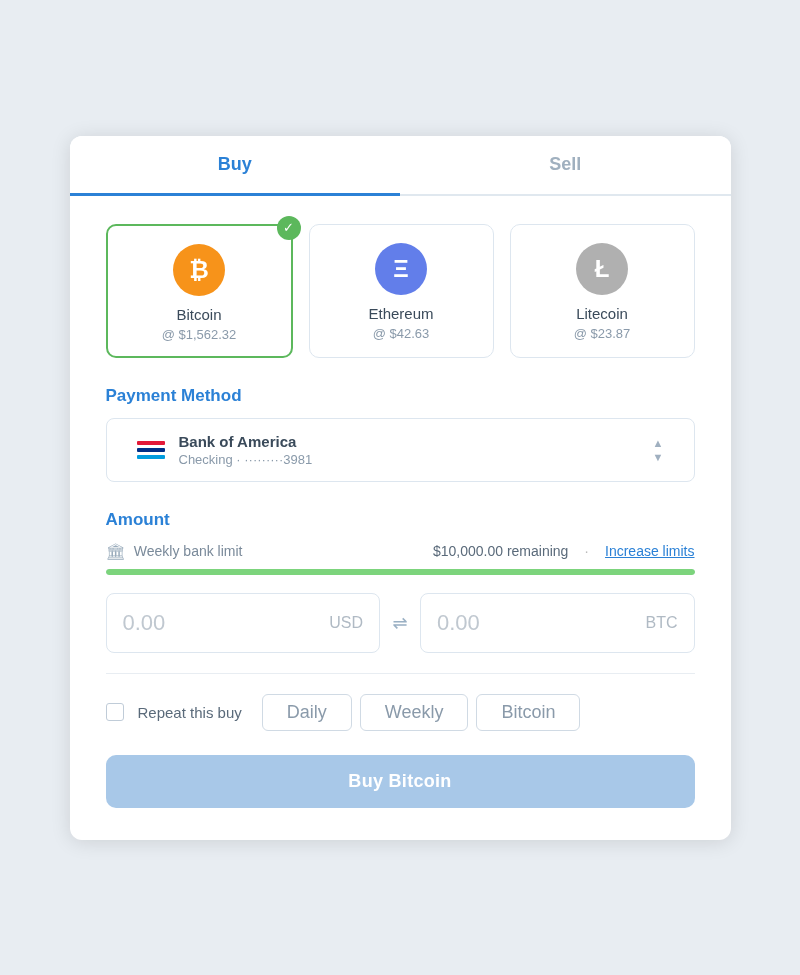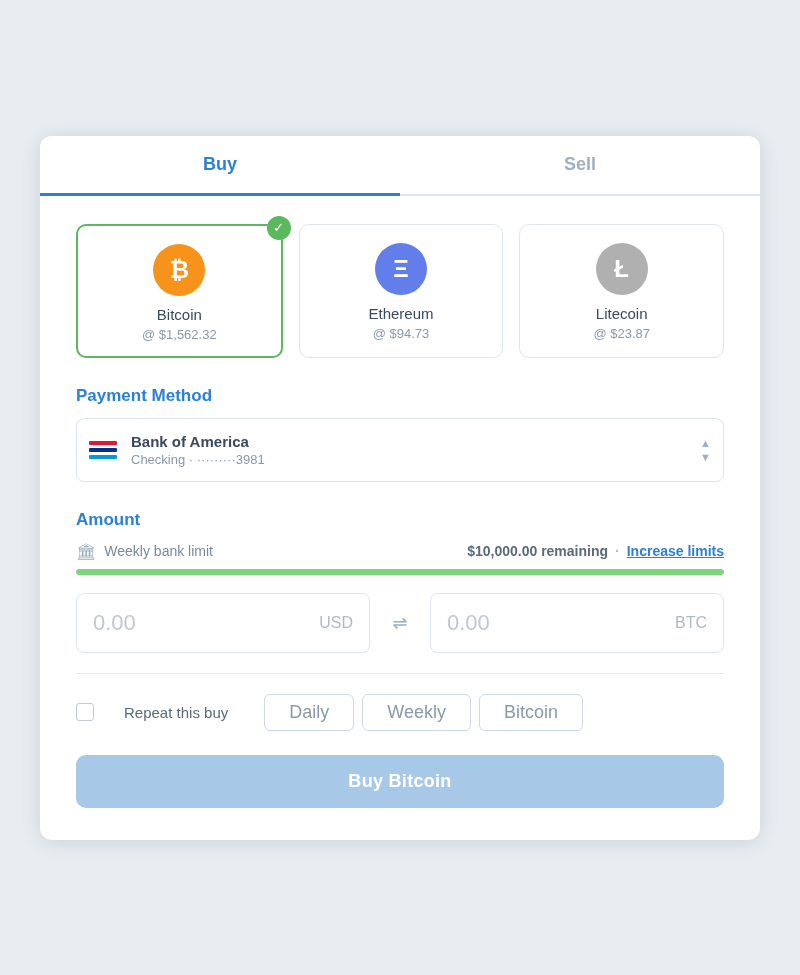--- a/index.html
+++ b/index.html
@@ -8,21 +8,21 @@
       display: flex;
       justify-content: center;
       align-items: center;
       min-height: 100vh;
       font-family: -apple-system, BlinkMacSystemFont, 'Segoe UI', sans-serif;
     }
     .card {
       background: #fff;
       border-radius: 12px;
       box-shadow: 0 2px 20px rgba(0,0,0,0.12);
-      width: 720px;
+      width: 661px;
       overflow: hidden;
     }
     
     .tabs {
       display: flex;
       border-bottom: 2px solid #e0e8ef;
     }
     .tab {
       flex: 1;
       text-align: center;
@@ -110,21 +110,21 @@
       font-size: 17px;
       font-weight: 700;
       color: #2b81d6;
       margin-bottom: 12px;
     }
 
     
     .payment-method {
       border: 1.5px solid #dde6ef;
       border-radius: 8px;
-      padding: 14px 12px;
+      padding: 14px 30px;
       display: flex;
       align-items: center;
       justify-content: space-between;
       margin-bottom: 28px;
       cursor: pointer;
     }
     .bank-info {
       display: flex;
       align-items: center;
       gap: 14px;
@@ -176,22 +176,21 @@
       align-items: center;
       gap: 8px;
     }
     .bank-icon {
       font-size: 16px;
       color: #9aacbc;
     }
     .limit-right {
       display: flex;
       align-items: flex-end;
-      gap: 7px;
-      font-weight: bold;
+      gap: 16px;
     }
     .limit-amount {
       color: #5a6a7a;
     }
     .limit-separator { color: #bbb; }
     .increase-link {
       color: #2b81d6;
       text-decoration: underline;
       cursor: pointer;
       font-size: 14px;
@@ -206,21 +205,21 @@
     .progress-bar-fill {
       height: 100%;
       background: #7cd47c;
       border-radius: 3px;
     }
 
     
     .amount-inputs {
       display: flex;
       align-items: center;
-      gap: 10px;
+      gap: 0;
       margin-bottom: 20px;
     }
     .amount-field {
       flex: 1;
       border: 1.5px solid #dde6ef;
       border-radius: 8px;
       padding: 16px 16px;
       display: flex;
       align-items: center;
       justify-content: space-between;
@@ -247,21 +246,21 @@
     .divider {
       height: 1px;
       background: #e8edf2;
       margin-bottom: 20px;
     }
 
     
     .repeat-row {
       display: flex;
       align-items: center;
-      gap: 30px;
+      gap: 14px;
       margin-bottom: 24px;
     }
     .checkbox {
       width: 18px;
       height: 18px;
       border: 1.5px solid #c0ccd8;
       border-radius: 3px;
       background: #fff;
       flex-shrink: 0;
       cursor: pointer;
@@ -318,21 +317,21 @@
       <div class="crypto-card selected">
         <div class="check-badge">✓</div>
         <div class="crypto-icon btc">₿</div>
         <div class="crypto-name">Bitcoin</div>
         <div class="crypto-price">@ $1,562.32</div>
       </div>
 
       <div class="crypto-card">
         <div class="crypto-icon eth">Ξ</div>
         <div class="crypto-name">Ethereum</div>
-        <div class="crypto-price">@ $94.73</div>
+        <div class="crypto-price">@ $42.63</div>
       </div>
 
       <div class="crypto-card">
         <div class="crypto-icon ltc">Ł</div>
         <div class="crypto-name">Litecoin</div>
         <div class="crypto-price">@ $23.87</div>
       </div>
 
     </div>
 

